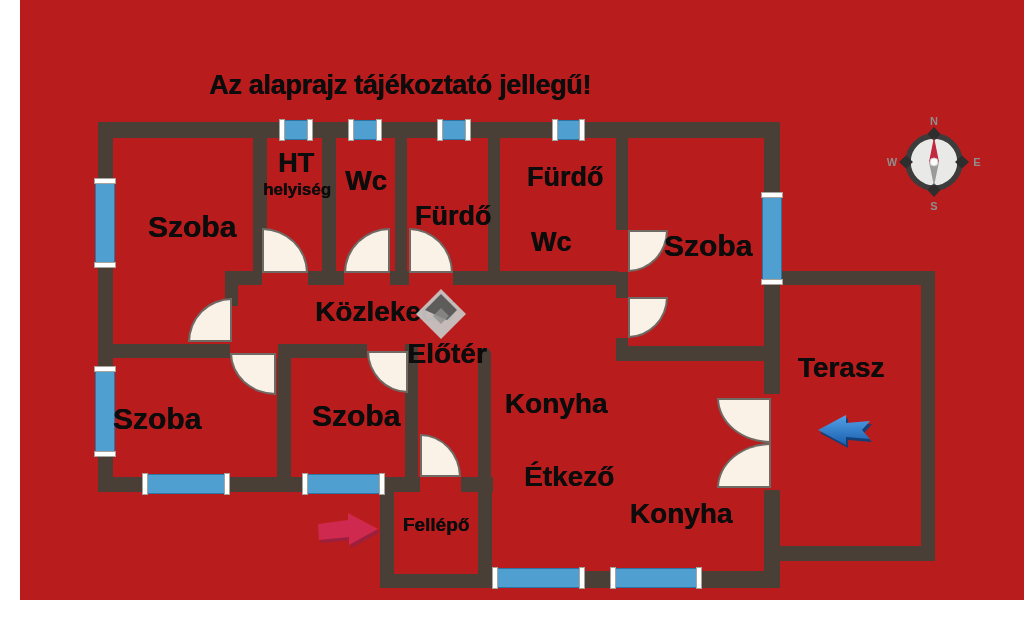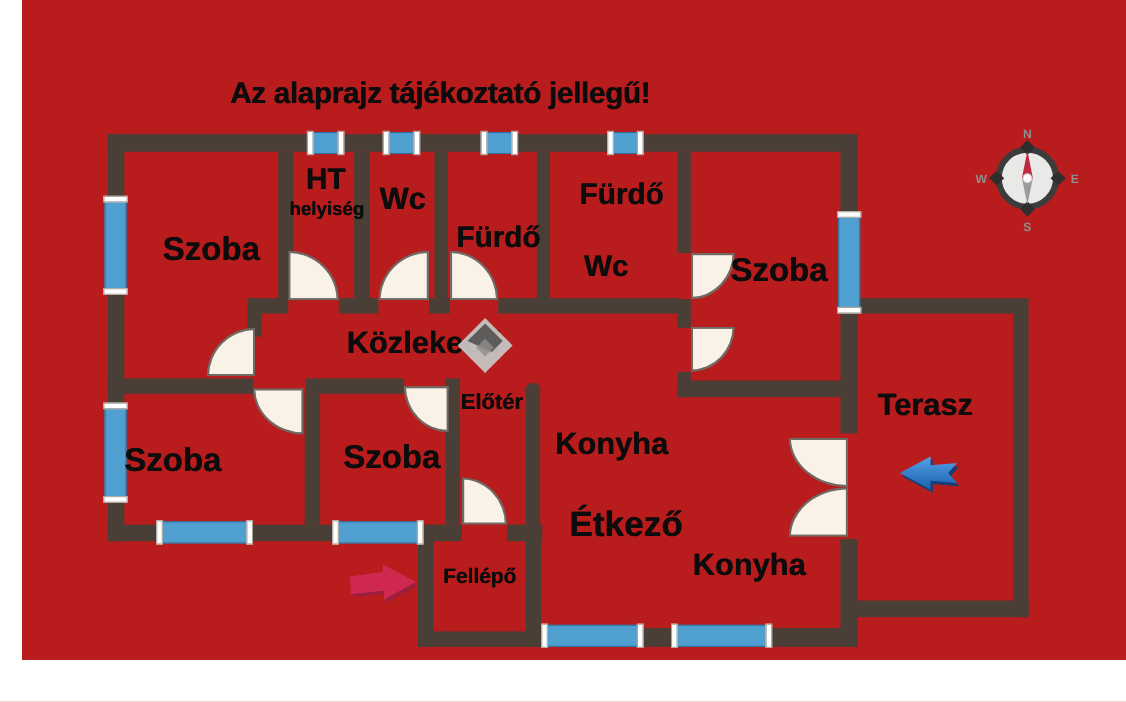--- a/index.html
+++ b/index.html
@@ -104,25 +104,25 @@
       <div class="door" style="left: 697px; top: 443px; width: 54px; height: 45px; border-radius: 100% 0px 0px;"></div>
       <div class="rlabel" style="left: 172px; top: 227px; font-size: 30px;">Szoba</div>
       <div class="rlabel" style="left: 276px; top: 163px; font-size: 27px;">HT</div>
       <div class="rlabel" style="left: 277px; top: 190px; font-size: 17px;">helyiség</div>
       <div class="rlabel" style="left: 346px; top: 181px; font-size: 28px;">Wc</div>
       <div class="rlabel" style="left: 433px; top: 216px; font-size: 27px;">Fürdő</div>
       <div class="rlabel" style="left: 545px; top: 177px; font-size: 27px;">Fürdő</div>
       <div class="rlabel" style="left: 531px; top: 242px; font-size: 27px;">Wc</div>
       <div class="rlabel" style="left: 688px; top: 246px; font-size: 30px;">Szoba</div>
       <div class="rlabel" style="left: 365px; top: 312px; font-size: 28px;">Közlekedő</div>
-      <div class="rlabel" style="left: 427px; top: 366px; font-size: 20px;">Előtér</div>
+      <div class="rlabel" style="left: 427px; top: 354px; font-size: 28px;">Előtér</div>
       <div class="rlabel" style="left: 137px; top: 419px; font-size: 30px;">Szoba</div>
       <div class="rlabel" style="left: 336px; top: 416px; font-size: 30px;">Szoba</div>
       <div class="rlabel" style="left: 536px; top: 404px; font-size: 28px;">Konyha</div>
-      <div class="rlabel" style="left: 549px; top: 477px; font-size: 32px;">Étkező</div>
+      <div class="rlabel" style="left: 549px; top: 477px; font-size: 28px;">Étkező</div>
       <div class="rlabel" style="left: 661px; top: 514px; font-size: 28px;">Konyha</div>
       <div class="rlabel" style="left: 416px; top: 525px; font-size: 19px;">Fellépő</div>
       <div class="rlabel" style="left: 821px; top: 368px; font-size: 28px;">Terasz</div>
     </div>
 
   <svg class="absvg" style="left:393px;top:286px" width="56" height="56" viewBox="0 0 56 56">
     <polygon points="28,3 53,28 28,53 3,28" fill="#c6c4c2" opacity="0.95"></polygon>
     <polygon points="12,24 28,8 44,24 34,34" fill="#504e4d" opacity="0.88"></polygon>
     <polygon points="20,30 28,22 36,30 28,38" fill="#8f8d8b" opacity="0.8"></polygon>
   </svg>

